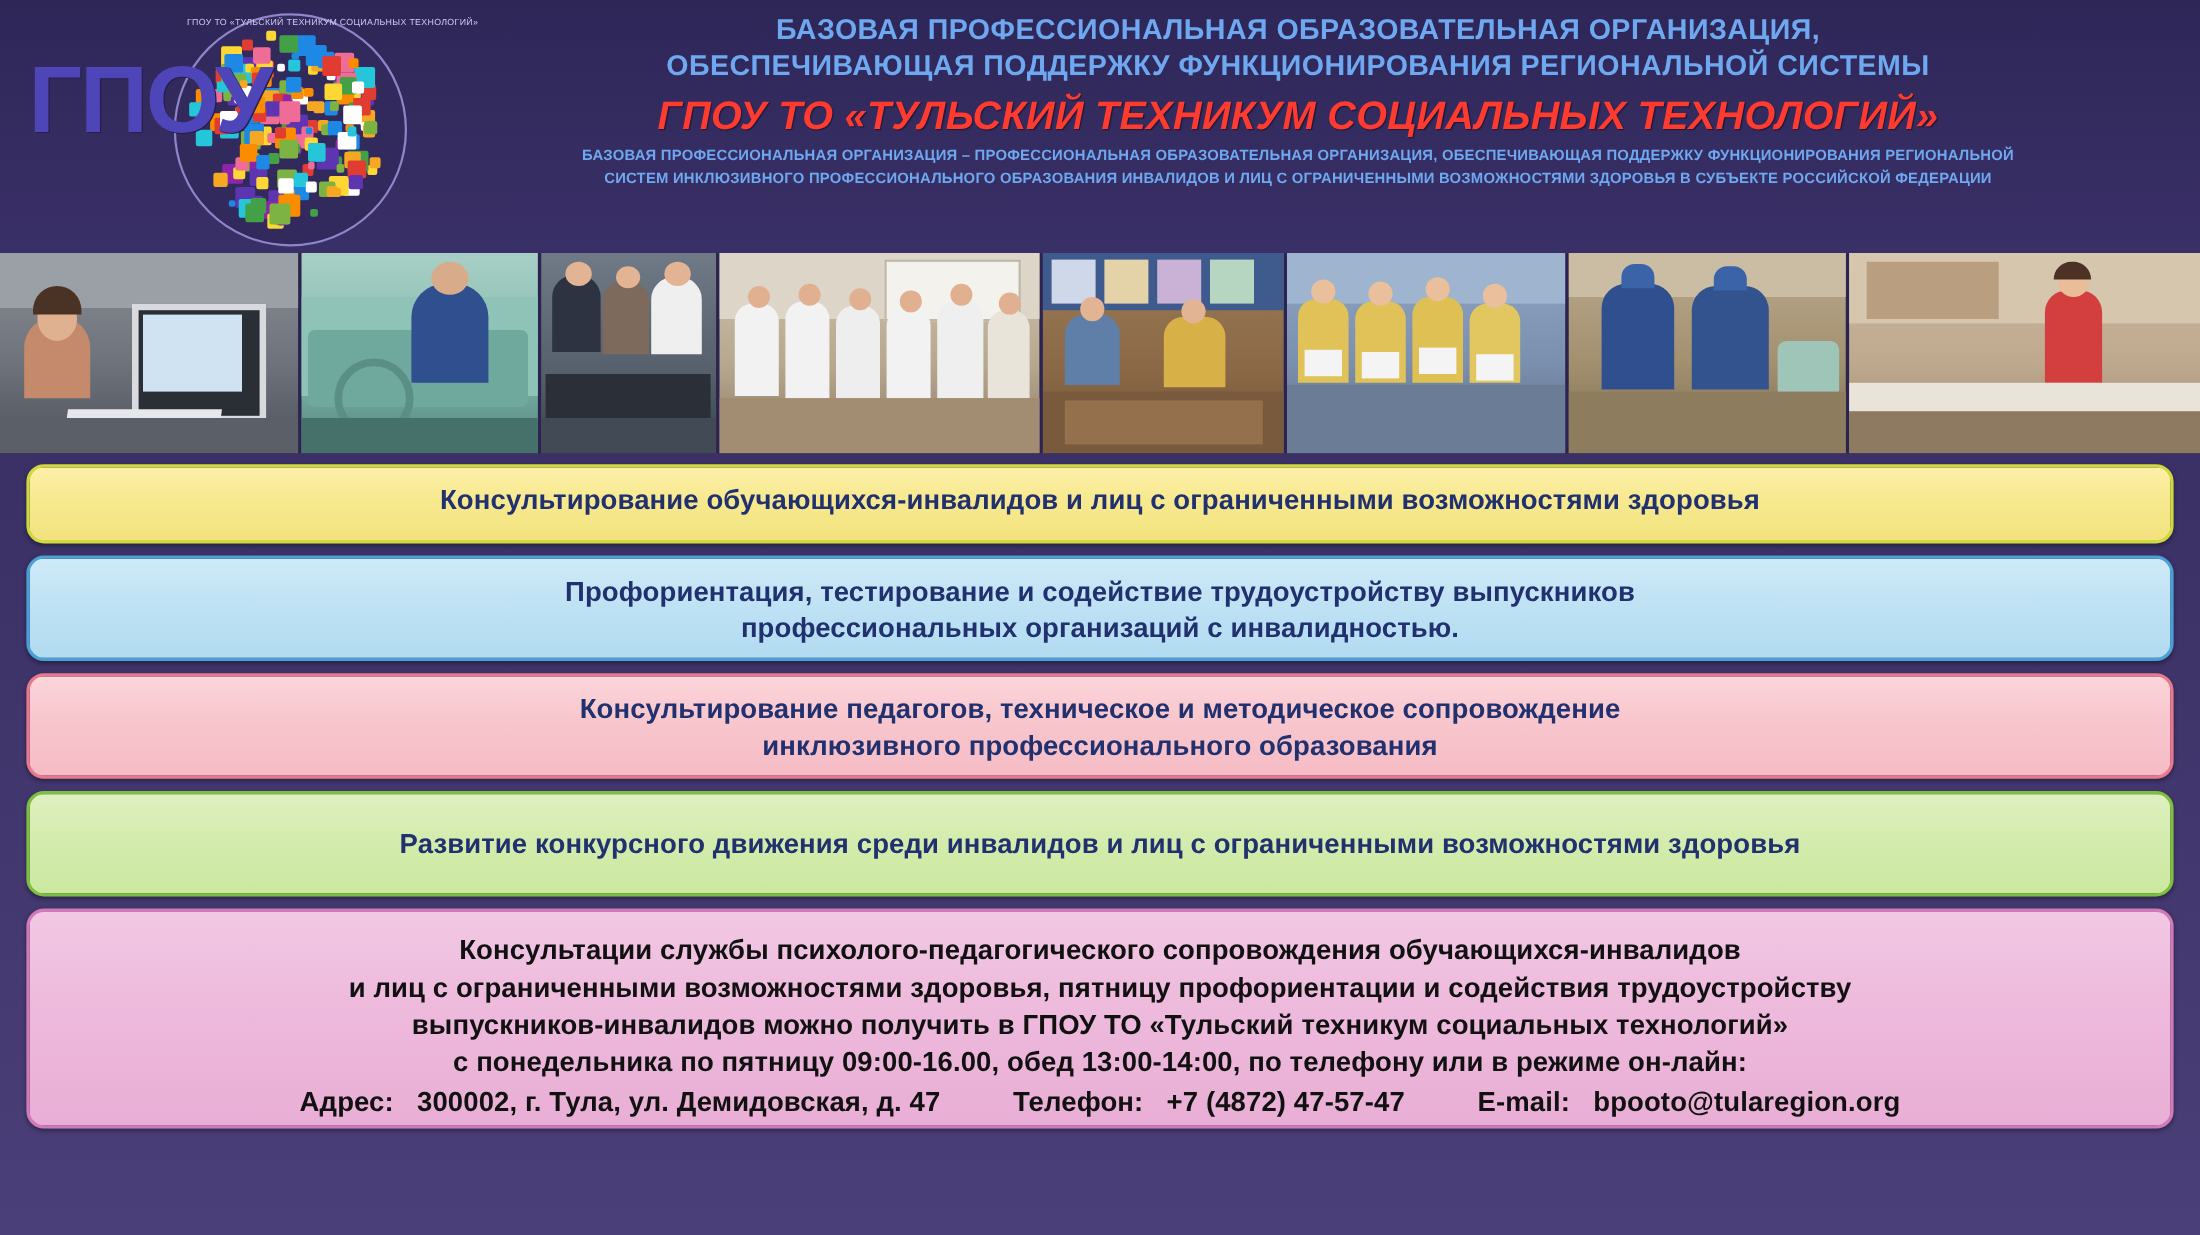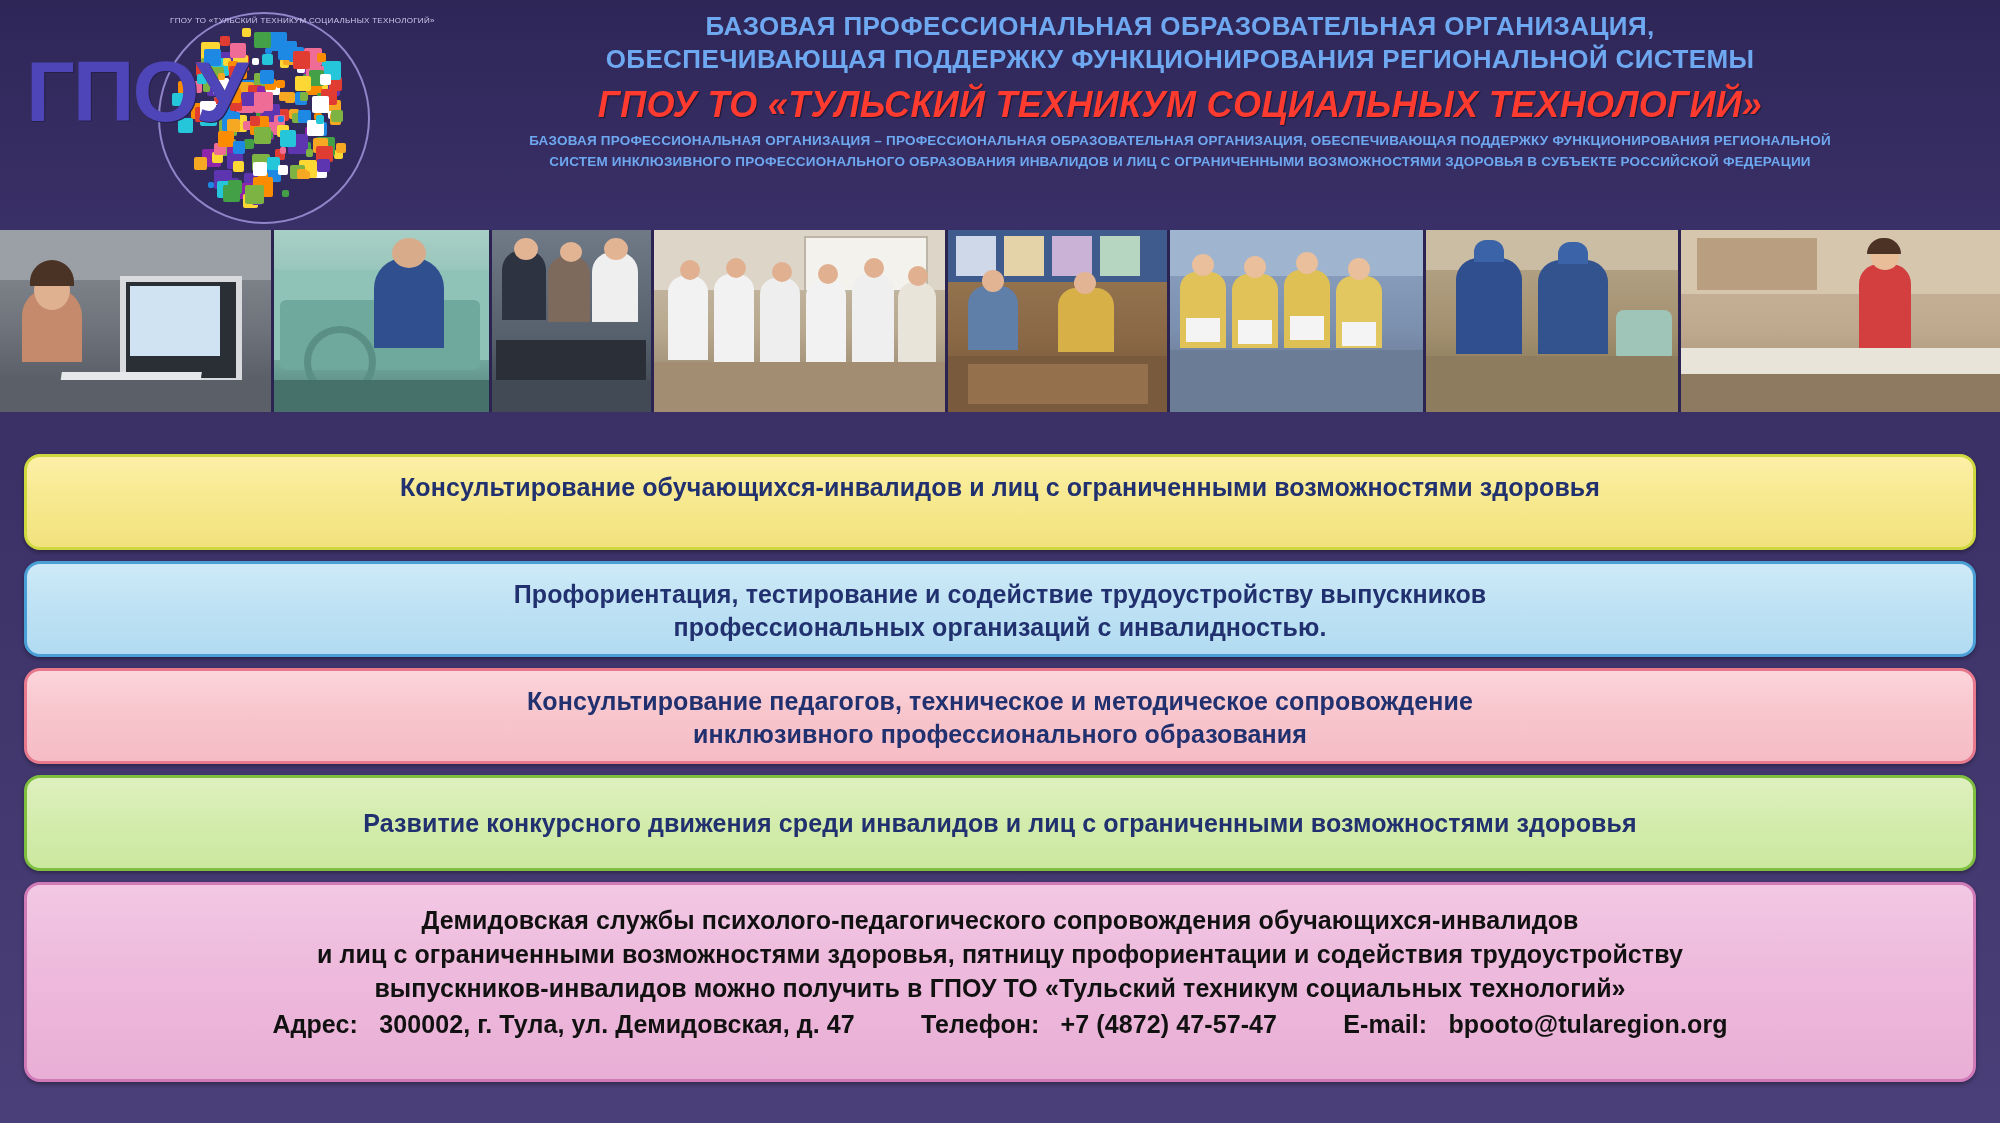--- a/index.html
+++ b/index.html
@@ -139,22 +139,21 @@
   .banner .btext {
     font-weight: bold;
     font-size: 25px;
     line-height: 33px;
     color: #21306e;
     letter-spacing: .1px;
   }
   .b-yellow {
     background: linear-gradient(180deg, #fdf0a8 0%, #f7e98f 45%, #f2e27e 100%);
     border: 3px solid #cfd93f;
-    height: 96px;
-    margin-top: 32px;
+    height: 72px;
   }
   .b-blue {
     background: linear-gradient(180deg, #cfeaf7 0%, #bfe2f4 45%, #b2dbf1 100%);
     border: 3px solid #4a9fd6;
     height: 96px;
   }
   .b-green {
     background: linear-gradient(180deg, #dff0c0 0%, #d4ecae 45%, #cbe8a0 100%);
     border: 3px solid #7fbf3f;
     height: 96px;
@@ -503,23 +502,24 @@
     <div class="banner b-pink">
       <div class="btext">Консультирование педагогов, техническое и методическое сопровождение</div>
       <div class="btext">инклюзивного профессионального образования</div>
     </div>
 
     <div class="banner b-green">
       <div class="btext">Развитие конкурсного движения среди инвалидов и лиц с ограниченными возможностями здоровья</div>
     </div>
 
     <div class="banner b-violet">
-      <div class="btext">Демидовская службы психолого-педагогического сопровождения обучающихся-инвалидов</div>
+      <div class="btext">Консультации службы психолого-педагогического сопровождения обучающихся-инвалидов</div>
       <div class="btext">и лиц с ограниченными возможностями здоровья, пятницу профориентации и содействия трудоустройству</div>
       <div class="btext">выпускников-инвалидов можно получить в ГПОУ ТО «Тульский техникум социальных технологий»</div>
+      <div class="btext">с понедельника по пятницу 09:00-16.00, обед 13:00-14:00, по телефону или в режиме он-лайн:</div>
       <div class="btext contact-line">
         <span>Адрес:</span>
         <span>&nbsp;</span>
         <span>300002, г. Тула, ул. Демидовская, д. 47</span>
         <span class="gap-wide"></span>
         <span>Телефон:</span>
         <span>&nbsp;</span>
         <span>+7 (4872) 47-57-47</span>
         <span class="gap-wide"></span>
         <span>E-mail:</span>

